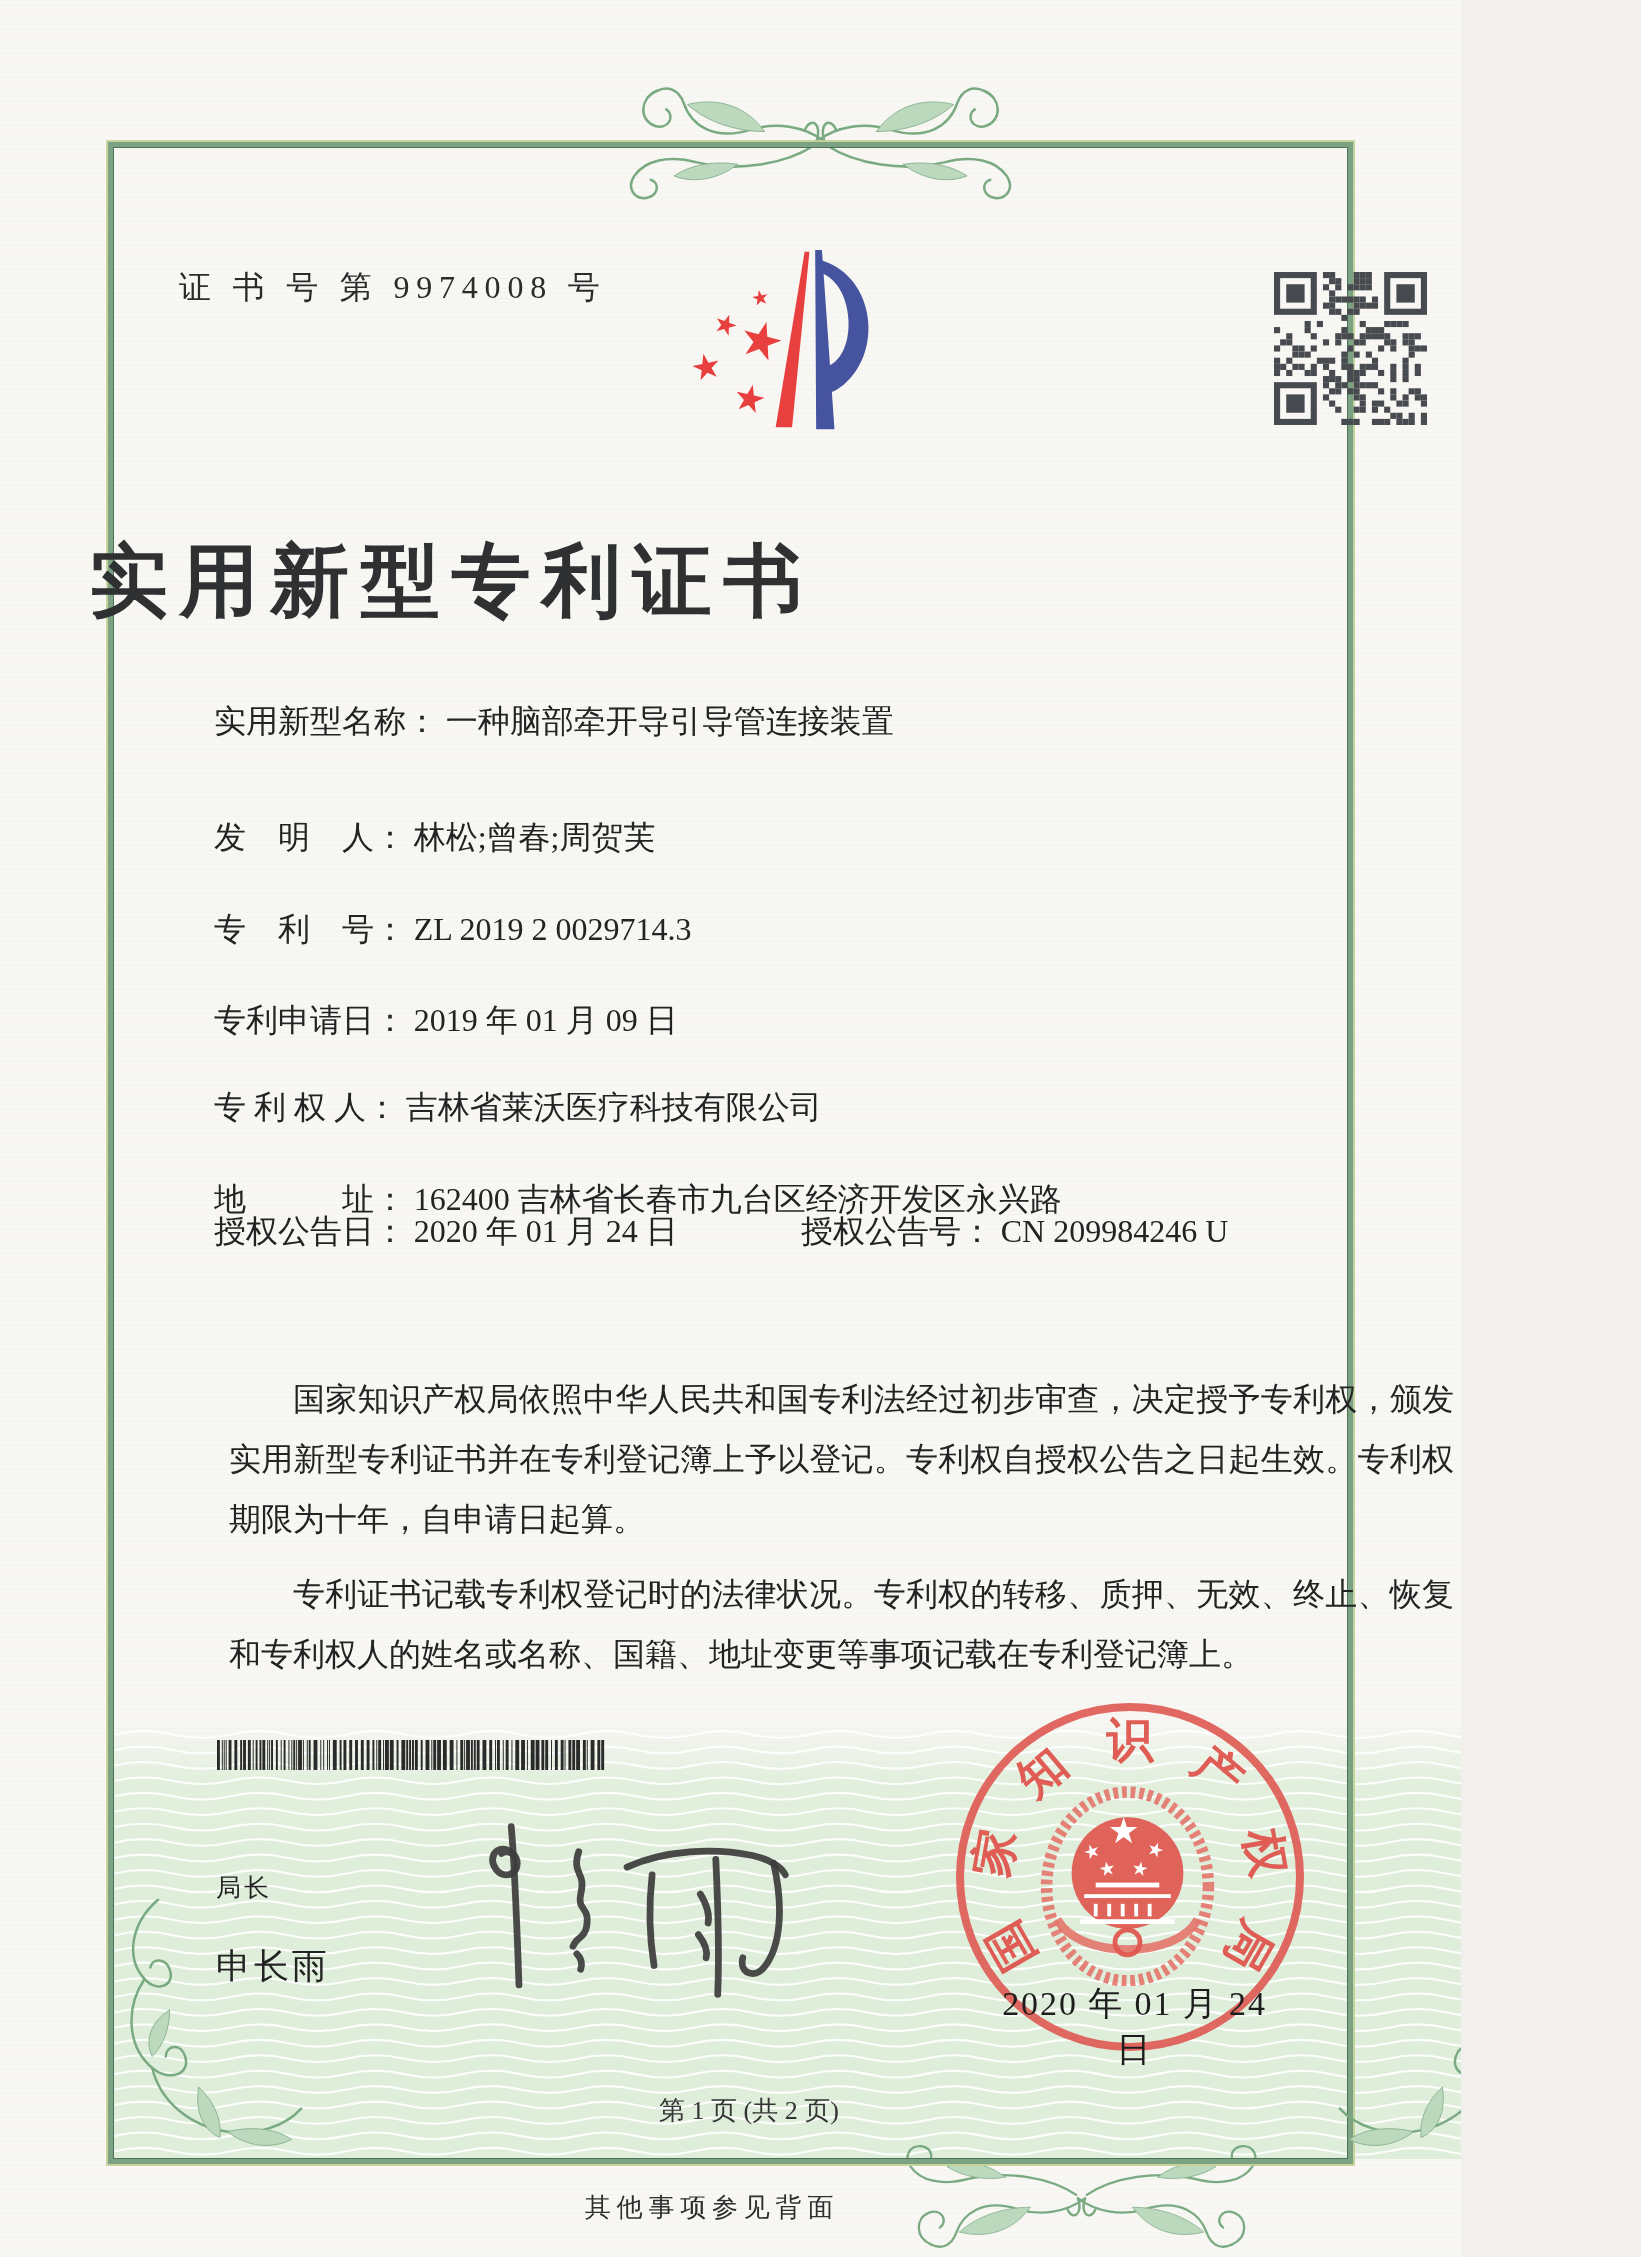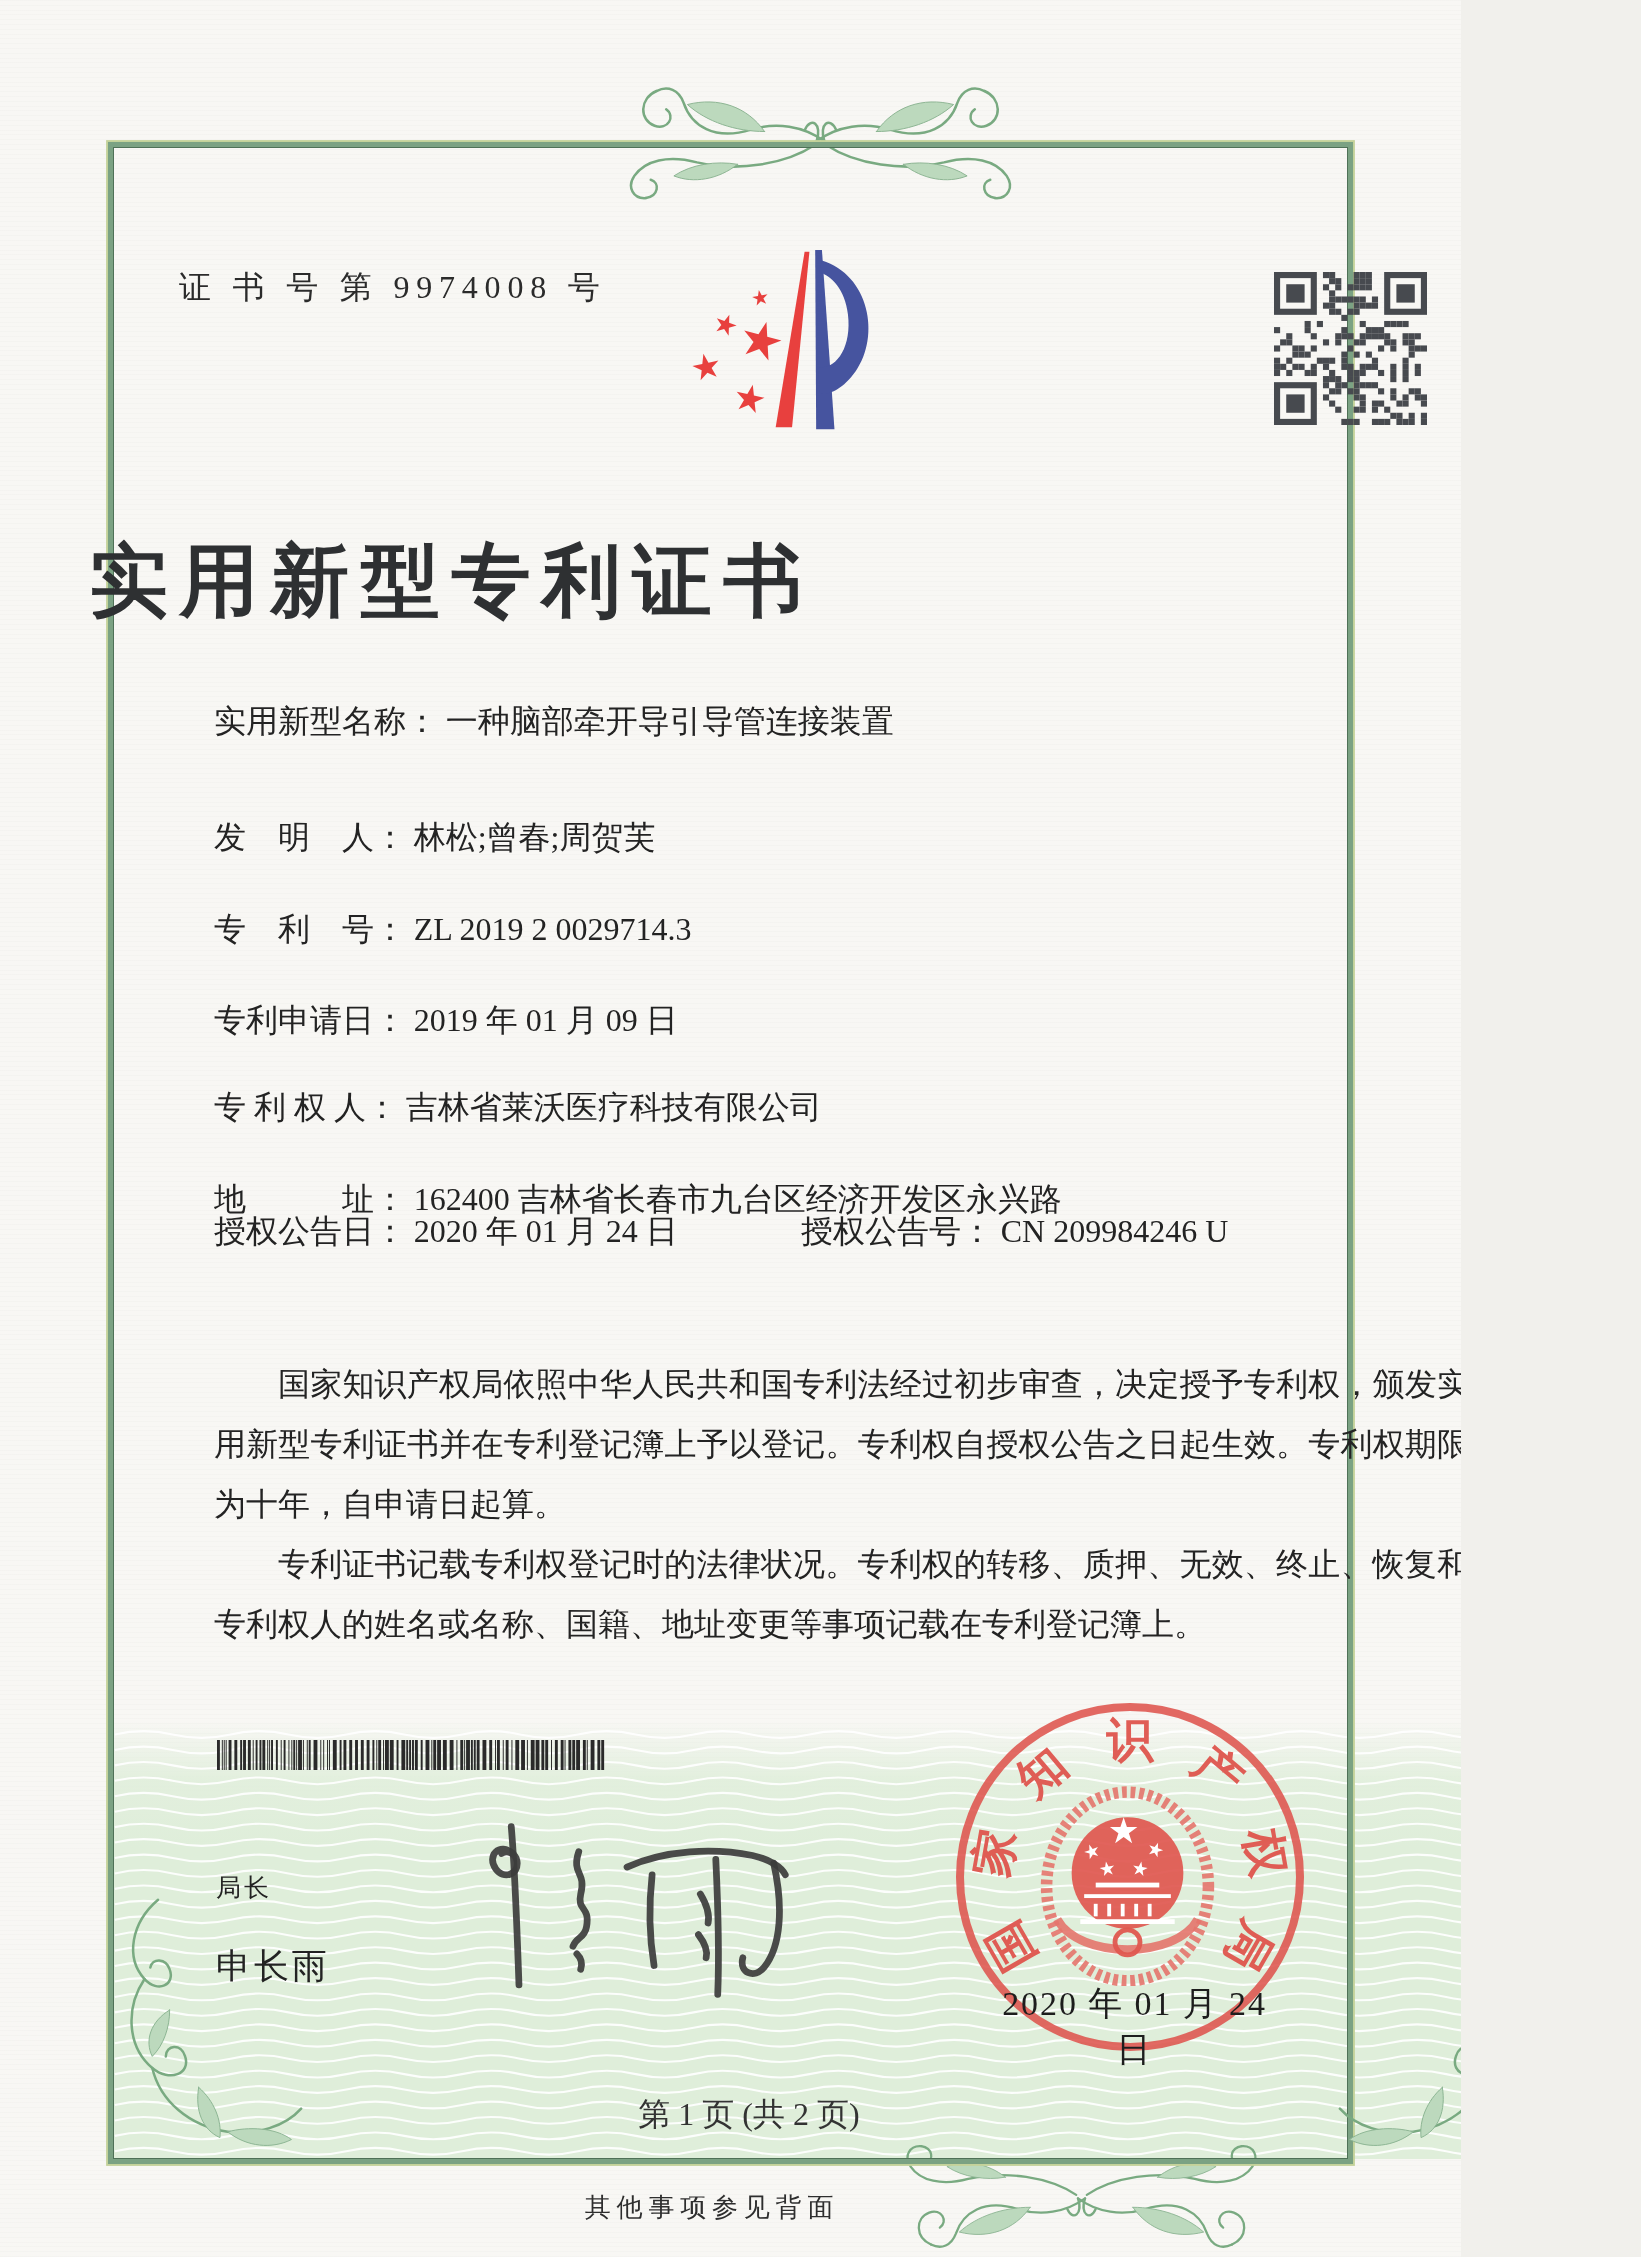--- a/index.html
+++ b/index.html
@@ -25,35 +25,35 @@
   .logo{position:absolute;left:626px;top:222px;width:256px;height:212px;z-index:4;}
   .qr{position:absolute;left:1274px;top:272px;width:153px;height:153px;z-index:4;}
   .title{position:absolute;left:116px;top:529px;width:1410px;margin:0;text-align:left;transform:translateX(-27px);
          font-size:79px;font-weight:bold;letter-spacing:11.6px;color:#2e3032;z-index:4;}
   
   .row{position:absolute;left:214px;font-size:32px;color:#232323;z-index:4;white-space:nowrap;}
   .row .fvalue{margin-left:7.7px;}
   .grant2{position:absolute;left:587px;top:0;white-space:nowrap;}
   .body-text{position:absolute;left:214px;top:1354px;width:1255px;font-size:32px;line-height:60px;
              text-align:justify;color:#232323;z-index:4;}
-  .body-text p{margin:0;text-indent:2em;}
+  .body-text p{margin:15px;text-indent:2em;}
   
   .barcode{position:absolute;left:217px;top:1740px;width:391px;height:30px;z-index:4;}
   .director-label{position:absolute;left:216px;top:1871px;font-size:25px;letter-spacing:2.9px;color:#222;z-index:4;}
   .director-name{position:absolute;left:216px;top:1943px;font-size:35px;letter-spacing:2.9px;color:#222;z-index:4;}
   .signature{position:absolute;left:463px;top:1813px;width:357px;height:222px;z-index:5;}
   .signature path{stroke:#3c3c3c;stroke-width:7;fill:none;stroke-linecap:round;stroke-linejoin:round;opacity:.92;}
   .seal{position:absolute;left:956px;top:1703px;width:348px;height:348px;z-index:6;}
   .seal-ring{position:absolute;inset:0;border:8.7px solid rgba(222,84,77,0.88);border-radius:50%;}
   .seal-char{position:absolute;left:50%;top:50%;font-size:47px;font-weight:bold;color:rgba(222,84,77,0.95);
              font-family:"Liberation Serif","DejaVu Serif",serif;}
   .emblem{position:absolute;left:80px;top:83px;width:183px;height:200px;}
   .seal-date{position:absolute;left:985px;top:1981px;width:299px;text-align:center;font-size:34px;
              letter-spacing:1.9px;color:#1d1d1d;z-index:7;}
-  .page-info{position:absolute;left:749px;top:2093px;transform:translateX(-50%);font-size:32px;color:#333;z-index:4;white-space:nowrap;}
+  .page-info{position:absolute;left:749px;top:2093px;transform:translateX(-50%);font-size:26px;color:#333;z-index:4;white-space:nowrap;}
   .back-note{position:absolute;left:712px;top:2190px;transform:translateX(-50%);font-size:26px;color:#2e2e2e;
              letter-spacing:5.8px;z-index:4;white-space:nowrap;}
 </style>
 </head>
 <body>
 
 <div id="page">
 
   <div class="green-zone">
     <svg id="waves" viewBox="0 0 1464 454">

